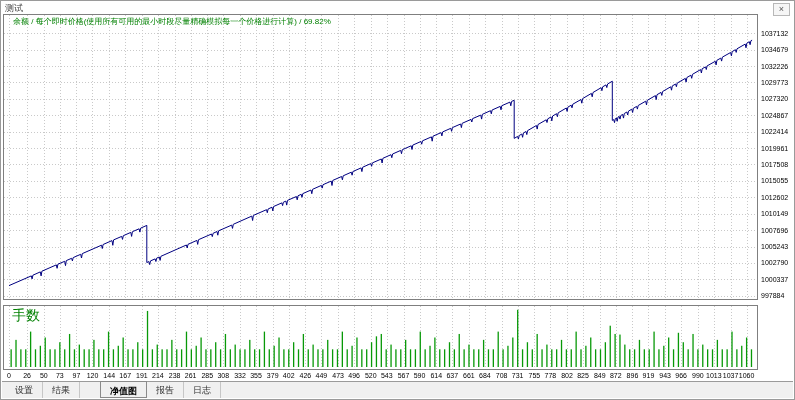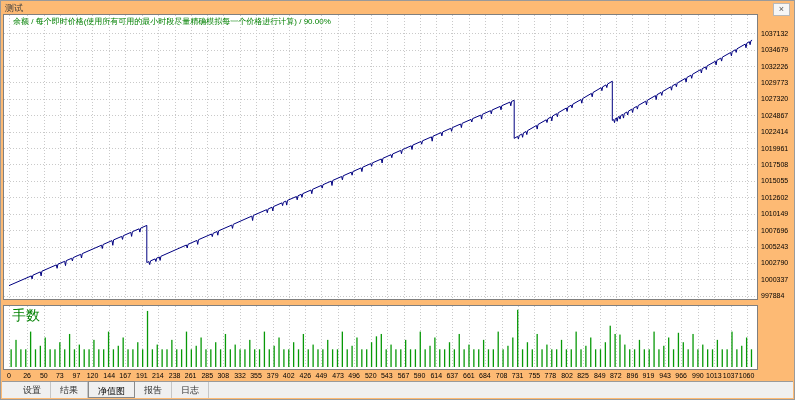--- a/index.html
+++ b/index.html
@@ -1,24 +1,24 @@
 <!DOCTYPE html>
 <html><head>
 <meta charset="utf-8">
 <style>
   html,body{margin:0;padding:0;background:#d4d0c8;font-family:"Liberation Sans",sans-serif;}
-  .window{position:relative;width:795px;height:400px;background:#fdba74;border:1px solid #9a9a9a;box-sizing:border-box;overflow:hidden;}
+  .window{position:relative;width:795px;height:400px;background:#ffffff;border:1px solid #9a9a9a;box-sizing:border-box;overflow:hidden;}
   .panel-title{position:absolute;left:4px;top:1px;font-size:9px;color:#3c3c3c;}
   .close-btn{position:absolute;right:4px;top:2px;width:17px;height:13px;font-size:9px;line-height:11px;text-align:center;background:#f6f6f6;border:1px solid #b8b8b8;color:#555;padding:0;cursor:default;}
   #plot{position:absolute;left:0;top:0;}
   .chart-title{position:absolute;left:12px;top:15px;font-size:8px;color:#008000;white-space:nowrap;}
   .lots-label{position:absolute;left:11px;top:306px;font-size:14px;color:#008000;}
-  .tabbar{position:absolute;left:1px;right:1px;bottom:1px;height:16px;background:#f0f0f0;border-top:1px solid #9a9a9a;display:flex;align-items:stretch;padding-left:12px;font-size:9px;}
+  .tabbar{position:absolute;left:1px;right:1px;bottom:1px;height:16px;background:#f0f0f0;border-top:1px solid #9a9a9a;display:flex;align-items:stretch;padding-left:4px;font-size:9px;}
   .tab{padding:2px 9px 0;color:#333;border-right:1px solid #c6c6c6;cursor:default;}
-  .tab.selected{font-weight:normal;color:#000;background:#f0f0f0;border:1px solid #8a8a8a;margin-top:-1px;padding-top:3px;}
+  .tab.selected{font-weight:bold;color:#000;background:#f0f0f0;border:1px solid #8a8a8a;margin-top:-1px;padding-top:3px;margin-left:20px;}
 </style>
 </head>
 <body>
 
 <div class="window">
   <span class="panel-title">测试</span>
   <button class="close-btn">×</button>
 
   <svg id="plot" width="795" height="385">
       <rect x="2.5" y="13.5" width="754" height="285" fill="#ffffff" stroke="#7f7f7f"></rect>
@@ -352,21 +352,21 @@
         <rect x="725.4799999999999" y="348.3" width="1.3" height="17.7"></rect>
         <rect x="730.3506976744186" y="330.6" width="1.3" height="35.4"></rect>
         <rect x="735.2213953488372" y="348.3" width="1.3" height="17.7"></rect>
         <rect x="740.0920930232558" y="344.76" width="1.3" height="21.24"></rect>
         <rect x="744.9627906976744" y="336.5" width="1.3" height="29.5"></rect>
         <rect x="749.833488372093" y="348.3" width="1.3" height="17.7"></rect>
       </g>
       <path d="M8.0 284.6L30.3 274.9L31.1 277.9L31.9 274.2L39.3 270.9L40.1 274.9L40.9 270.2L55.3 263.9L56.1 267.3L56.9 263.2L63.7 260.3L64.5 264.6L65.3 259.6L70.6 257.3L71.4 259.9L72.2 256.6L79.7 253.3L80.5 257.0L81.3 252.6L100.5 244.2L101.3 247.5L102.1 243.5L111.0 239.6L111.8 244.3L112.6 238.9L120.7 235.4L121.5 238.4L122.3 234.7L129.8 231.4L130.6 235.4L131.4 230.7L138.1 227.8L138.9 231.1L139.7 227.1L145.8 224.4L145.8 261.5L147.9 260.6L148.7 263.6L149.5 259.9L154.1 257.9L154.9 260.5L155.7 257.1L158.3 256.0L159.1 259.4L159.9 255.3L185.4 244.0L186.2 247.0L187.0 243.3L195.9 239.4L196.7 243.4L197.5 238.7L210.5 233.0L211.3 235.6L212.1 232.3L216.0 230.5L216.8 234.2L217.6 229.8L230.7 224.1L231.5 227.4L232.3 223.3L250.8 215.1L251.6 219.5L252.4 214.4L265.5 208.7L266.3 211.7L267.1 208.0L271.0 206.2L271.8 209.9L272.6 205.5L280.8 201.9L281.6 204.6L282.4 201.2L284.9 200.1L285.7 204.1L286.5 199.4L295.4 195.5L296.2 198.8L297.0 194.8L300.2 193.3L301.0 196.3L301.8 192.6L310.0 189.0L310.8 192.7L311.6 188.3L320.4 184.4L321.2 187.1L322.0 183.7L330.2 180.1L331.0 184.5L331.8 179.4L340.6 175.5L341.4 178.8L342.2 174.8L350.3 171.2L351.1 174.2L351.9 170.5L360.1 166.9L360.9 170.6L361.7 166.2L369.8 162.6L370.6 165.3L371.4 161.9L380.3 158.0L381.1 162.0L381.9 157.3L390.0 153.7L390.8 156.7L391.6 153.0L399.7 149.4L400.5 152.7L401.3 148.7L410.2 144.8L411.0 148.5L411.8 144.1L419.9 140.5L420.7 143.2L421.5 139.8L430.4 135.9L431.2 140.2L432.0 135.2L440.1 131.6L440.9 134.9L441.7 130.9L449.8 127.3L450.6 130.3L451.4 126.6L459.6 123.0L460.4 126.6L461.2 122.3L470.0 118.4L470.8 121.0L471.6 117.6L479.8 114.1L480.6 118.1L481.4 113.3L489.5 109.7L490.3 112.8L491.1 109.0L499.2 105.4L500.0 108.8L500.8 104.7L509.0 101.1L509.8 104.8L510.6 100.4L513.2 99.3L513.2 137.4L516.6 135.4L517.4 138.1L518.2 134.5L520.8 133.0L521.6 136.3L522.4 132.0L525.0 130.5L525.8 133.6L526.6 129.6L535.4 124.5L536.2 128.1L537.0 123.5L545.2 118.8L546.0 121.5L546.8 117.8L550.0 115.9L550.8 119.9L551.6 115.0L555.6 112.7L556.4 115.7L557.2 111.8L565.3 107.0L566.1 110.4L566.9 106.1L570.2 104.2L571.0 106.8L571.8 103.2L580.0 98.5L580.8 102.2L581.6 97.6L590.4 92.4L591.2 95.8L592.0 91.5L600.1 86.7L600.9 89.7L601.7 85.8L605.0 83.9L605.8 86.6L606.6 83.0L611.3 80.2L611.3 119.4L612.7 118.6L613.5 121.6L614.3 117.7L615.4 117.0L616.2 120.3L617.0 116.1L618.2 115.4L619.0 118.1L619.8 114.5L621.7 113.4L622.5 117.1L623.3 112.5L625.9 111.0L626.7 114.0L627.5 110.1L630.8 108.2L631.6 111.5L632.4 107.3L635.6 105.4L636.4 108.1L637.2 104.5L644.7 100.2L645.5 103.9L646.3 99.3L654.4 94.6L655.2 98.6L656.0 93.7L660.0 91.4L660.8 94.4L661.6 90.5L669.7 85.8L670.5 89.2L671.3 84.9L674.6 83.0L675.4 85.7L676.2 82.1L684.3 77.4L685.1 81.1L685.9 76.5L689.9 74.2L690.7 77.3L691.5 73.3L699.6 68.6L700.4 72.0L701.2 67.7L704.5 65.9L705.3 68.5L706.1 64.9L714.3 60.3L715.1 63.9L715.9 59.3L719.8 57.1L720.6 60.1L721.4 56.1L729.6 51.5L730.4 54.8L731.2 50.6L734.4 48.7L735.2 51.4L736.0 47.8L744.2 43.1L745.0 46.8L745.8 42.2L748.3 40.7L749.1 43.7L749.9 39.8L751.1 39.1" fill="none" stroke="#000080" stroke-width="1" stroke-linejoin="round"></path>
     </svg>
 
-  <div class="chart-title">余额 / 每个即时价格(使用所有可用的最小时段尽量精确模拟每一个价格进行计算) / 90.00%</div>
+  <div class="chart-title">余额 / 每个即时价格(使用所有可用的最小时段尽量精确模拟每一个价格进行计算) / 69.82%</div>
   <div class="lots-label">手数</div>
 
   <div class="tabbar">
     <div class="tab">设置</div>
     <div class="tab">结果</div>
     <div class="tab selected">净值图</div>
     <div class="tab">报告</div>
     <div class="tab">日志</div>
   </div>
 </div>

